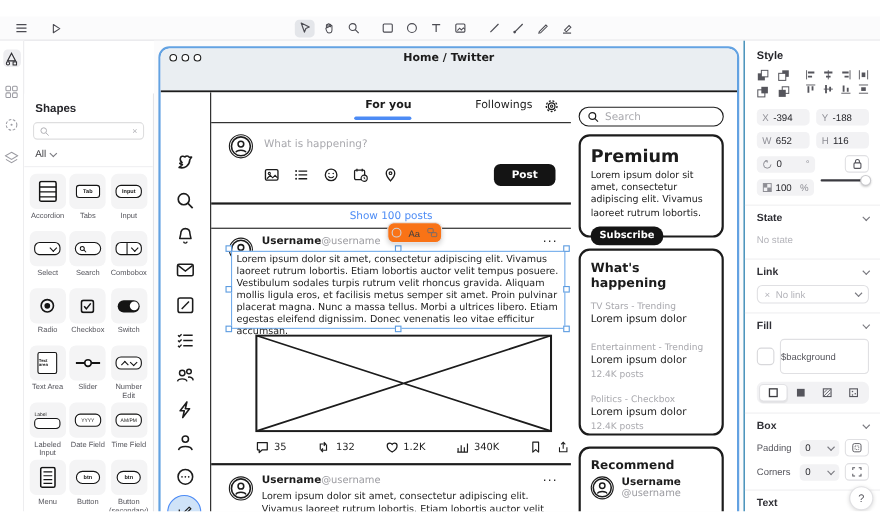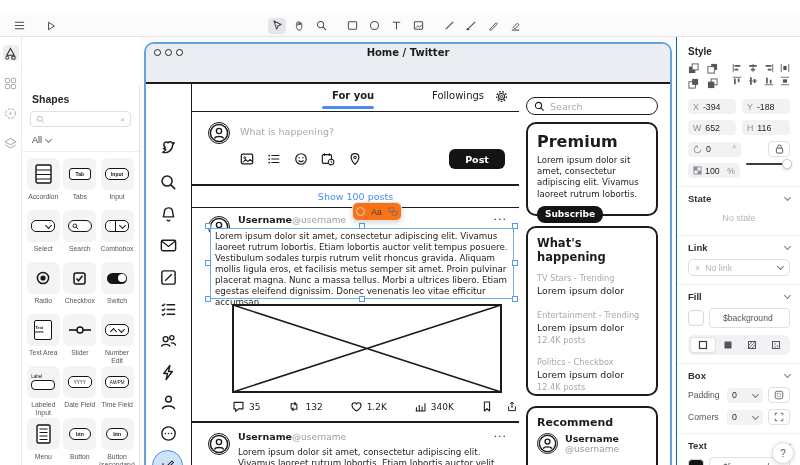--- a/index.html
+++ b/index.html
@@ -130,22 +130,22 @@
   .row2 { display:flex; gap:6px; margin-top:6px; }
   .row2 .pill { flex:1; }
   .icnbtn { width:22px; height:16px; border:1px solid #e0e0e3; border-radius:4px; background:#fff;
     display:flex; align-items:center; justify-content:center; color:#55555c; }
   .aligngrid { display:grid; grid-template-columns:repeat(4,1fr); gap:3px 6px; }
   .muted { color:#b4b4ba; }
   .linkbox { margin-top:6px; height:17px; border:1px solid #e0e0e3; border-radius:5px; display:flex;
     align-items:center; gap:5px; padding:0 6px; color:#b4b4ba; font-size:8.8px; }
   .fillrow { display:flex; gap:5px; margin-top:6px; align-items:center; }
   .swatch { width:16px; height:16px; border:1px solid #d8d8db; border-radius:4px; background:#fff; }
-  .valbox { flex:1; height:20px; border:1px solid #e0e0e3; border-radius:4px; display:flex;
-    align-items:center; padding:0 13px; font-size:8.6px; color:#55555c; }
+  .valbox { flex:1; height:32px; border:1px solid #e0e0e3; border-radius:4px; display:flex;
+    align-items:center; padding:0 0; font-size:8.6px; color:#55555c; }
   .seg { margin-top:7px; background:#f2f2f4; border-radius:6px; display:flex; padding:2px; }
   .seg .cell { flex:1; height:16px; display:flex; align-items:center; justify-content:center; border-radius:4px; color:#55555c; }
   .seg .cell.sel { background:#fff; border:1px solid #e2e2e5; box-shadow:0 1px 1px rgba(0,0,0,.06); }
   .boxrow { display:flex; align-items:center; gap:5px; margin-top:6px; }
   .boxrow .blab { width:34px; font-size:8.6px; color:#55555c; }
   .boxrow .pill { flex:1; justify-content:space-between; }
   .helpbtn { position:absolute; right:6px; top:405px; width:22px; height:22px; border-radius:50%;
     background:#fff; border:1px solid #e0e0e3; box-shadow:0 1px 4px rgba(0,0,0,.15); display:flex;
     align-items:center; justify-content:center; font-size:10px; color:#55555c; z-index:9; }
   .slider { flex:1; height:2px; background:#3a3a40; border-radius:2px; position:relative; }
@@ -839,21 +839,21 @@
             <span class="knob"></span>
           </div>
       </div>
     </div>
 
     <div class="sp-sec">
       <div class="sp-title">
         <span>State</span>
         <span class="chev"></span>
       </div>
-      <div class="muted" style="text-align:center;font-size:8.8px;padding:9px 0 4px">No state</div>
+      <div class="muted" style="font-size:8.8px;padding:9px 0 4px">No state</div>
     </div>
 
     <div class="sp-sec">
       <div class="sp-title">
         <span>Link</span>
         <span class="chev"></span>
       </div>
       <div class="linkbox">
         <span>×</span>
         <span style="flex:1">No link</span>

